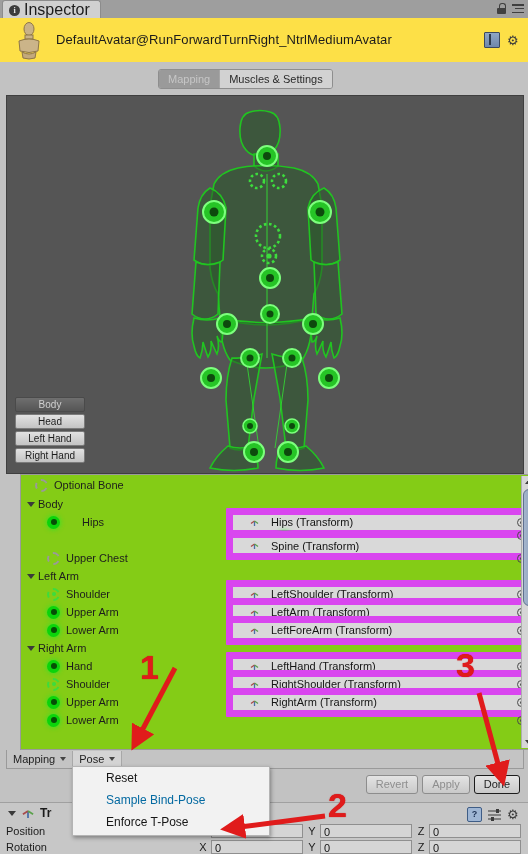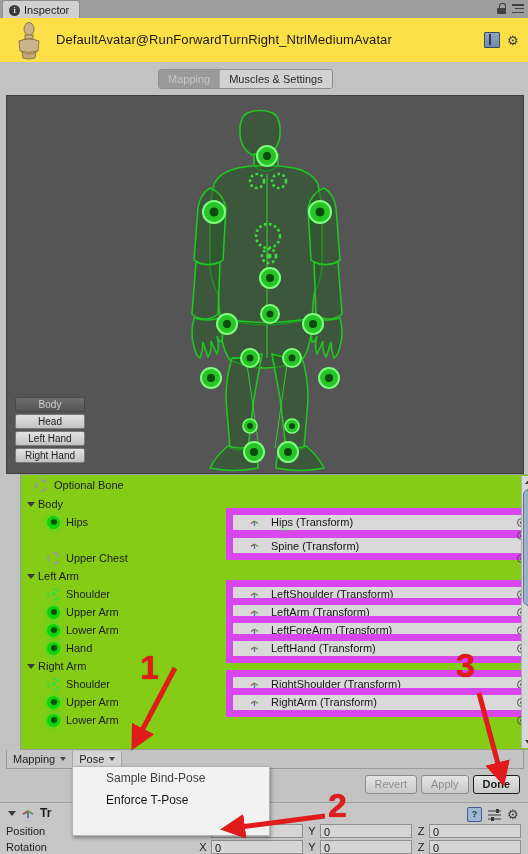--- a/index.html
+++ b/index.html
@@ -12,21 +12,21 @@
   }
   #app{position:relative;width:528px;height:854px;}
 
   
   .tabstrip{position:absolute;left:0;top:0;width:528px;height:18px;
     background:#9e9e9e;border-bottom:1px solid #7d7d7d;}
   .insp-tab{position:absolute;left:2px;top:0;height:18px;
     background:#d0d0d0;border:1px solid #8c8c8c;border-bottom:none;
     border-radius:3px 3px 0 0;padding:0 10px 0 6px;
     display:flex;align-items:center;gap:4px;}
-  .insp-tab .lbl{font-size:11px;color:#1c1c1c;}
+  .insp-tab .lbl{font-size:16px;color:#1c1c1c;}
   .info-ic{width:11px;height:11px;border-radius:50%;background:#3c3c3c;
     color:#e9e9e9;font-size:8px;font-weight:bold;line-height:11px;text-align:center;
     font-family:"Liberation Serif",serif;}
   .strip-right{position:absolute;right:4px;top:3px;display:flex;gap:6px;align-items:center;}
   .lock-ic{width:9px;height:11px;position:relative;}
   .lock-ic .bd{position:absolute;left:0;bottom:0;width:9px;height:6px;background:#404040;border-radius:1px;}
   .lock-ic .sh{position:absolute;left:2px;top:0;width:5px;height:6px;border:1.5px solid #404040;
     border-bottom:none;border-radius:3px 3px 0 0;}
   .menu-ic{width:12px;height:9px;display:flex;flex-direction:column;justify-content:space-between;}
   .menu-ic i{display:block;height:1.5px;background:#3f3f3f;}
@@ -108,21 +108,21 @@
   .tbbtn.on{background:#d4d4d4;border-left:1px solid #a8a8a8;border-right:1px solid #a8a8a8;}
   .caret{width:0;height:0;border-left:3px solid transparent;border-right:3px solid transparent;
     border-top:4px solid #444;}
 
   
   .actionrow{position:absolute;left:0;top:770px;width:528px;height:32px;background:#c2c2c2;}
   .actbtns{position:absolute;right:8px;top:5px;display:flex;gap:4px;}
   .actbtn{height:17px;line-height:17px;padding:0 9px;font-size:11px;border-radius:3px;
     border:1px solid #8d8d8d;background:linear-gradient(#e4e4e4,#c9c9c9);color:#1d1d1d;}
   .actbtn.dis{color:#8e8e8e;}
-  .actbtn.primary{border:1.5px solid #1c1c1c;font-weight:bold;}
+  .actbtn.primary{border:1.5px solid #1c1c1c;font-weight:normal;}
 
   
   .transform{position:absolute;left:0;top:802px;width:528px;height:52px;
     background:#c7c7c7;border-top:1px solid #a0a0a0;}
   .tf-hdr{position:relative;height:20px;display:flex;align-items:center;gap:5px;padding-left:8px;}
   .tf-title{font-size:12px;font-weight:bold;color:#1b1b1b;}
   .tf-icons{position:absolute;right:8px;top:4px;display:flex;gap:6px;align-items:center;}
   .help-ic{width:13px;height:13px;border:1px solid #3f5d86;border-radius:2px;
     background:#9fb6d4;color:#1d3153;font-size:9px;font-weight:bold;text-align:center;line-height:12px;}
   .pre-ic{width:13px;height:12px;position:relative;}
@@ -130,21 +130,21 @@
   .tf-lbl{width:72px;padding-left:6px;font-size:11px;color:#1b1b1b;}
   .tf-f{display:flex;align-items:center;gap:3px;}
   .tf-f .ax{font-size:11px;color:#1b1b1b;width:10px;text-align:center;}
   .tf-f .inp{height:14px;line-height:14px;background:#d5d5d5;border:1px solid #8f8f8f;
     font-size:11px;color:#141414;padding-left:3px;box-sizing:border-box;}
 
   
   .popup{position:absolute;left:72px;top:766px;width:196px;height:68px;
     background:#f2f2f2;border:1px solid #b4b4b4;box-shadow:1px 2px 4px rgba(0,0,0,.35);z-index:40;}
   .pitem{height:22px;line-height:22px;padding-left:33px;font-size:12px;color:#161616;}
-  .pitem.dis{color:#404040;}
+  .pitem.dis{color:#0369a1;}
 
   
   .annot{position:absolute;color:#e01b1b;font-weight:bold;z-index:60;
     font-family:"Liberation Sans",sans-serif;}
   .annum{font-size:34px;line-height:34px;text-shadow:0 0 1px #b00;}
   svg.arrow{position:absolute;z-index:55;overflow:visible;}
 </style>
 </head>
 <body>
 
@@ -283,21 +283,21 @@
       </div>
 
       <div class="row">
         <span class="grp">
             <i class="tri open"></i>
           <span>Body</span>
           </span>
       </div>
       <div class="row" style="padding-left:26px;">
         <span class="dot filled"></span>
-        <span class="bone-lbl" style="margin-left:6px;">Hips</span>
+        <span class="bone-lbl" style="margin-left:22px;">Hips</span>
         <span class="objfield">
           <svg class="axis-ic" viewBox="0 0 11 11">
               <path d="M5.5 9 L5.5 4" stroke="#4b6fa8" stroke-width="1.3"></path>
               <path d="M5.5 4 L2 6.5" stroke="#a84b4b" stroke-width="1.3"></path>
               <path d="M5.5 4 L9 6.5" stroke="#5aa14b" stroke-width="1.3"></path>
             </svg>
           <span>Hips (Transform)</span>
         </span>
         <span class="picker"></span>
       </div>
@@ -358,39 +358,39 @@
         <span class="objfield">
           <svg class="axis-ic" viewBox="0 0 11 11">
               <path d="M5.5 9 L5.5 4" stroke="#4b6fa8" stroke-width="1.3"></path>
               <path d="M5.5 4 L2 6.5" stroke="#a84b4b" stroke-width="1.3"></path>
               <path d="M5.5 4 L9 6.5" stroke="#5aa14b" stroke-width="1.3"></path>
             </svg>
           <span>LeftForeArm (Transform)</span>
         </span>
         <span class="picker"></span>
       </div>
-      <div class="row" style="padding-left:26px;">
-        <span class="dot filled"></span>
-        <span class="bone-lbl" style="margin-left:6px;">Hand</span>
-        <span class="objfield">
-          <svg class="axis-ic" viewBox="0 0 11 11">
-              <path d="M5.5 9 L5.5 4" stroke="#4b6fa8" stroke-width="1.3"></path>
-              <path d="M5.5 4 L2 6.5" stroke="#a84b4b" stroke-width="1.3"></path>
-              <path d="M5.5 4 L9 6.5" stroke="#5aa14b" stroke-width="1.3"></path>
-            </svg>
-          <span>LeftHand (Transform)</span>
-        </span>
-        <span class="picker"></span>
-      </div>
-
       <div class="row">
         <span class="grp">
             <i class="tri open"></i>
           <span>Right Arm</span>
           </span>
+      </div>
+
+      <div class="row" style="padding-left:26px;">
+        <span class="dot filled"></span>
+        <span class="bone-lbl" style="margin-left:6px;">Hand</span>
+        <span class="objfield">
+          <svg class="axis-ic" viewBox="0 0 11 11">
+              <path d="M5.5 9 L5.5 4" stroke="#4b6fa8" stroke-width="1.3"></path>
+              <path d="M5.5 4 L2 6.5" stroke="#a84b4b" stroke-width="1.3"></path>
+              <path d="M5.5 4 L9 6.5" stroke="#5aa14b" stroke-width="1.3"></path>
+            </svg>
+          <span>LeftHand (Transform)</span>
+        </span>
+        <span class="picker"></span>
       </div>
       <div class="row" style="padding-left:26px;">
         <span class="dot dashed"></span>
         <span class="bone-lbl" style="margin-left:6px;">Shoulder</span>
         <span class="objfield">
           <svg class="axis-ic" viewBox="0 0 11 11">
               <path d="M5.5 9 L5.5 4" stroke="#4b6fa8" stroke-width="1.3"></path>
               <path d="M5.5 4 L2 6.5" stroke="#a84b4b" stroke-width="1.3"></path>
               <path d="M5.5 4 L9 6.5" stroke="#5aa14b" stroke-width="1.3"></path>
             </svg>
@@ -489,20 +489,21 @@
           <span class="inp" style="width:92px">0</span>
         </span>
       <span class="tf-f" style="position:absolute;left:416px;">
           <span class="ax">Z</span>
           <span class="inp" style="width:92px">0</span>
         </span>
     </div>
   </div>
 
   <div class="popup">
+    <div class="pitem">Reset</div>
     <div class="pitem dis">Sample Bind-Pose</div>
     <div class="pitem">Enforce T-Pose</div>
   </div>
 
   <svg class="arrow" style="left:0;top:0;width:528px;height:854px;">
     <defs>
       <marker id="ah" markerWidth="5" markerHeight="5" refX="2.6" refY="2.5" orient="auto">
         <path d="M0 0 L5 2.5 L0 5 z" fill="#e01b1b"></path>
       </marker>
     </defs>

